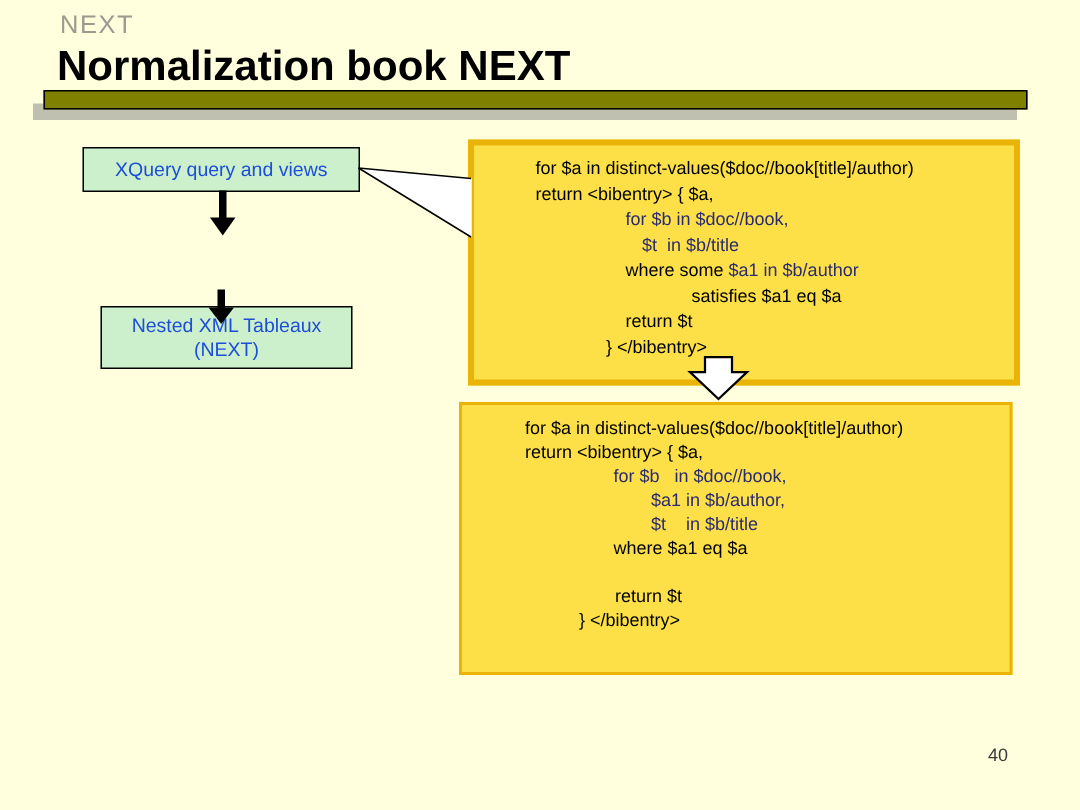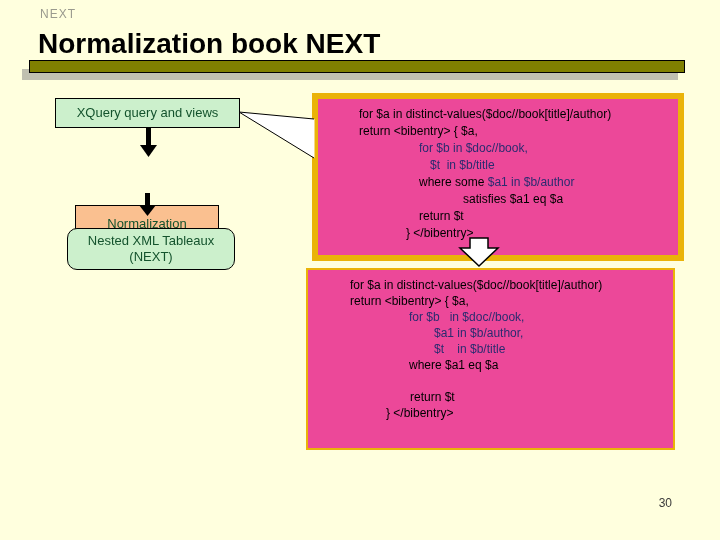--- a/index.html
+++ b/index.html
@@ -4,46 +4,46 @@
 <style>
   html,body{margin:0;padding:0;}
   .slide{
     position:relative; width:720px; height:540px;
     background:var(--background);
     font-family:"Liberation Sans", sans-serif;
     overflow:hidden;
   }
   .header-label{
     position:absolute; left:40px; top:7px;
-    font-size:12px; color:var(--header-gray); letter-spacing:1px;
+    font-size:17px; color:var(--header-gray); letter-spacing:1px;
   }
   .slide-title{
     position:absolute; left:38px; top:28px;
     font-size:28px; font-weight:bold; color:#000;
   }
   .bar-shadow{
     position:absolute; left:22px; top:69px; width:656px; height:11px;
     background:var(--bar-shadow);
   }
   .bar-main{
     position:absolute; left:29px; top:60px; width:654px; height:11px;
     background:var(--bar-olive); border:1px solid #000;
   }
   .flow-box{
     position:absolute; border:1px solid #000;
     display:flex; align-items:center; justify-content:center;
-    text-align:center; font-size:13px; color:#14532d; line-height:16px;
+    text-align:center; font-size:13px; color:#1d4ed8; line-height:16px;
   }
   .flow-green{background:var(--box-green);}
   .flow-orange{background:var(--box-orange);margin-top:48px;}
   .box-xquery{left:55px; top:98px; width:183px; height:28px;}
   .box-normalization{left:75px; top:157px; width:142px; height:35px;}
-  .box-next{left:67px; top:228px; width:166px; height:40px;border-radius:10px;}
+  .box-next{left:67px; top:204px; width:166px; height:40px;}
   .code-box{
-    position:absolute; background:#ec4899; border:6px solid #eab308;
+    position:absolute; background:#fde047; border:4px solid #eab308;
     white-space:pre; overflow:hidden;
   }
   .code-box-1{left:312px; top:93px; width:360px; height:149px; padding-top:7px; z-index:1;}
   .code-box-2{left:306px; top:268px; width:365px; height:171px; border-width:2px; padding-top:7px;}
   .code-line{font-size:12px; line-height:17px; color:var(--code-black); white-space:pre;}
   .code-box-2 .code-line{line-height:16px;}
   .code-line .navy{color:var(--code-navy);}
   .code-line .black{color:var(--code-black);}
   .overlay-svg{
     position:absolute; left:0; top:0; width:720px; height:540px;
@@ -96,15 +96,15 @@
     </g>
 
     <g>
       <rect x="145" y="193" width="5" height="13" fill="#000"></rect>
       <polygon points="139,205 156,205 147.5,216" fill="#000"></polygon>
     </g>
 
     <polygon points="470,238 488,238 488,248 498,248 479,266 460,248 470,248" fill="#FFFFFF" stroke="#000" stroke-width="1.5"></polygon>
   </svg>
 
-  <div class="page-number">30</div>
+  <div class="page-number">40</div>
 
 </div>
 
 </body></html>

